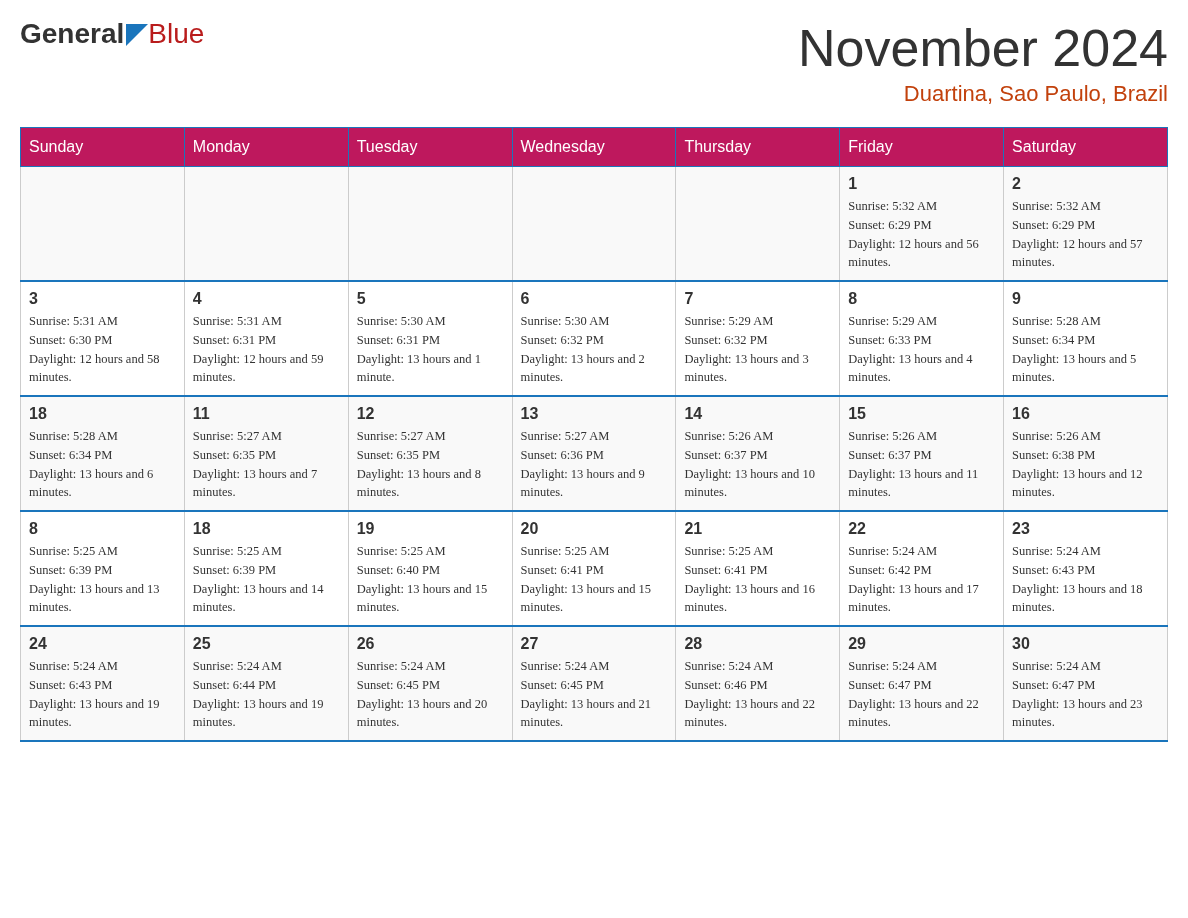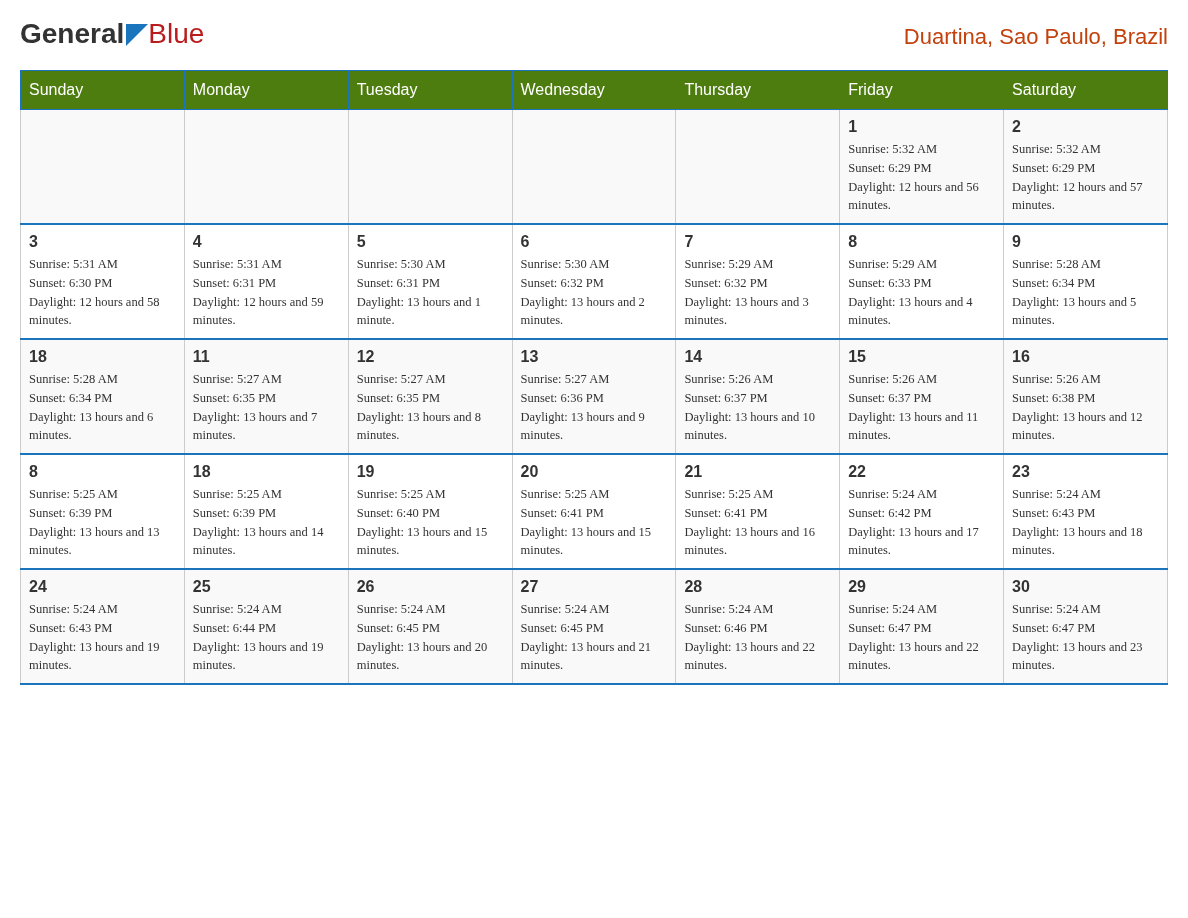--- a/index.html
+++ b/index.html
@@ -49,21 +49,21 @@
     .calendar-subtitle {
       font-size: 22px;
       color: #c2410c;
       margin-top: 4px;
     }
     table {
       width: 100%;
       border-collapse: collapse;
     }
     thead tr {
-      background-color: #4d7c0f;
+      background-color: #be185d;
     }
     thead th {
       color: #fff;
       font-size: 16px;
       font-weight: normal;
       padding: 10px 8px;
       text-align: left;
       border: 1px solid #1a75bc;
     }
     tbody tr {
@@ -102,20 +102,21 @@
   <div class="logo">
     <div class="logo-row">
       <span class="logo-text-general">General</span>
       <svg width="22" height="22" viewBox="0 0 22 22" style="margin-left:2px;margin-top:2px;">
         <polygon points="0,0 22,0 0,22" fill="#1a75bc"></polygon>
       </svg>
     </div>
     <span class="logo-text-blue">Blue</span>
   </div>
   <div class="title-block">
+    <div class="calendar-title">November 2024</div>
     <div class="calendar-subtitle">Duartina, Sao Paulo, Brazil</div>
   </div>
 </div>
 
 <table>
   <thead>
     <tr>
     <th>Sunday</th>
         <th>Monday</th>
         <th>Tuesday</th>

